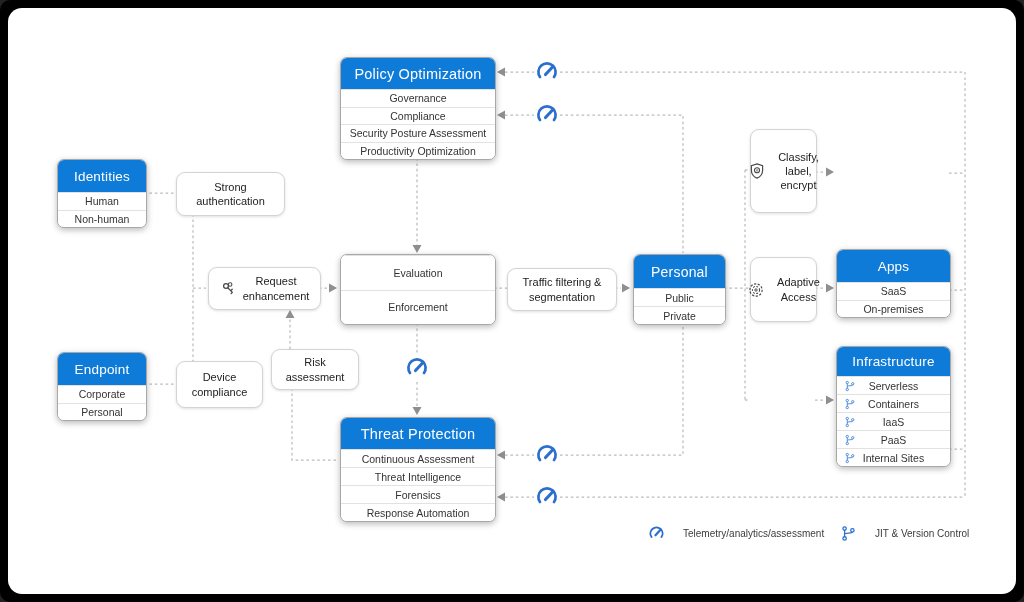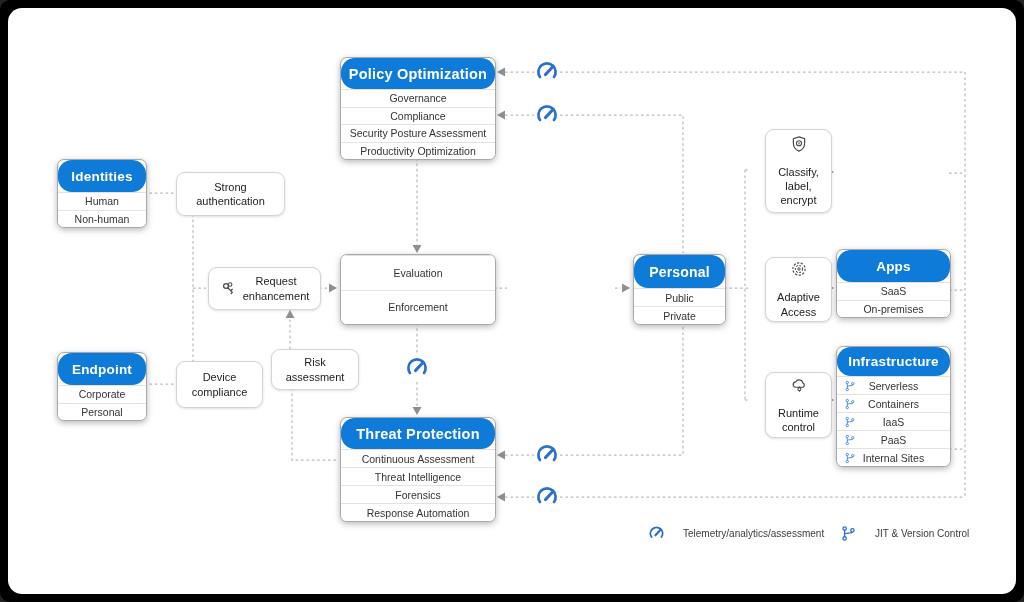--- a/index.html
+++ b/index.html
@@ -4,31 +4,31 @@
 <style>
   html,body{margin:0;padding:0;background:#222;}
   .stage{position:relative;width:1024px;height:602px;background:#000;border-radius:10px;
          font-family:"Liberation Sans",sans-serif;overflow:hidden;}
   .panel{position:absolute;left:8px;top:8px;right:8px;bottom:8px;background:#fff;border-radius:14px;}
   svg.wires{position:absolute;left:0;top:0;width:1024px;height:602px;pointer-events:none;}
 
   
   .bignode{position:absolute;background:#fff;border:1px solid #a8a8a8;border-radius:7px;
            box-shadow:0 2px 6px rgba(0,0,0,.28);overflow:hidden;display:flex;flex-direction:column;}
-  .bignode .hd{background:#0f7bd8;color:#fff;font-weight:bold;display:flex;align-items:center;
-               justify-content:center;letter-spacing:.2px;border-radius:14px;}
+  .bignode .hd{background:#0f7bd8;color:#fff;font-weight:normal;display:flex;align-items:center;
+               justify-content:center;letter-spacing:.2px;}
   .bignode .row{display:flex;align-items:center;justify-content:center;font-size:10.5px;color:#333;
                 border-top:1px solid #e2e2e2;position:relative;background:#fff;flex:1;}
   .row .jit{position:absolute;left:7px;top:50%;transform:translateY(-50%);width:12px;height:12px;color:#3f83d6;}
 
   
   .subnode{position:absolute;background:#fff;border:1px solid #d4d4d4;border-radius:9px;
            box-shadow:0 1px 3px rgba(0,0,0,.13);display:flex;align-items:center;justify-content:center;
            font-size:11px;color:#222;text-align:center;white-space:pre-line;line-height:1.3;gap:5px;}
-  .subnode.col{flex-direction:column;gap:12px;margin-left:15px;}
+  .subnode.col{gap:12px;}
   .subicon{width:18px;height:18px;color:#4a4a4a;flex:0 0 auto;}
 
   .gauge{position:absolute;width:24px;height:24px;color:#2b6fce;}
 
   .legend{position:absolute;display:flex;align-items:center;gap:18px;font-size:10px;color:#3c3c3c;}
   .legend .licon{width:17px;height:17px;color:#2b6fce;}
 </style>
 </head>
 <body>
 
@@ -167,20 +167,22 @@
     <div class="row">Compliance</div>
     <div class="row">Security Posture Assessment</div>
     <div class="row">Productivity Optimization</div>
   </div>
 
   <div class="bignode" style="left:340px;top:254px;width:154px;height:69px">
     <div class="row">Evaluation</div>
     <div class="row">Enforcement</div>
   </div>
 
+  <div class="subnode" style="left:507px;top:268px;width:108px;height:41px">Traffic filtering &amp;
+segmentation</div>
 
   <div class="bignode" style="left:633px;top:254px;width:91px;height:69px">
     <div class="hd" style="height:33px;font-size:14px">Personal</div>
     <div class="row">Public</div>
     <div class="row">Private</div>
   </div>
 
   <div class="bignode" style="left:340px;top:417px;width:154px;height:103px">
     <div class="hd" style="height:31px;font-size:14.5px">Threat Protection</div>
     <div class="row">Continuous Assessment</div>
@@ -197,27 +199,20 @@
 label,
 encrypt</span>
   </div>
   <div class="subnode col" style="left:750px;top:257px;width:65px;height:63px">
     <svg class="subicon">
         <use href="#i-fingerprint"></use>
       </svg>
     <span>Adaptive
 Access</span>
   </div>
-  <div class="subnode col" style="left:750px;top:372px;width:65px;height:64px">
-    <svg class="subicon">
-        <use href="#i-cloud"></use>
-      </svg>
-    <span>Runtime
-control</span>
-  </div>
 
 
   <div class="bignode" style="left:836px;top:249px;width:113px;height:67px">
     <div class="hd" style="height:32px;font-size:13.5px">Apps</div>
     <div class="row">SaaS</div>
     <div class="row">On-premises</div>
   </div>
 
   <div class="bignode" style="left:836px;top:346px;width:113px;height:119px">
     <div class="hd" style="height:29px;font-size:13.5px">Infrastructure</div>

